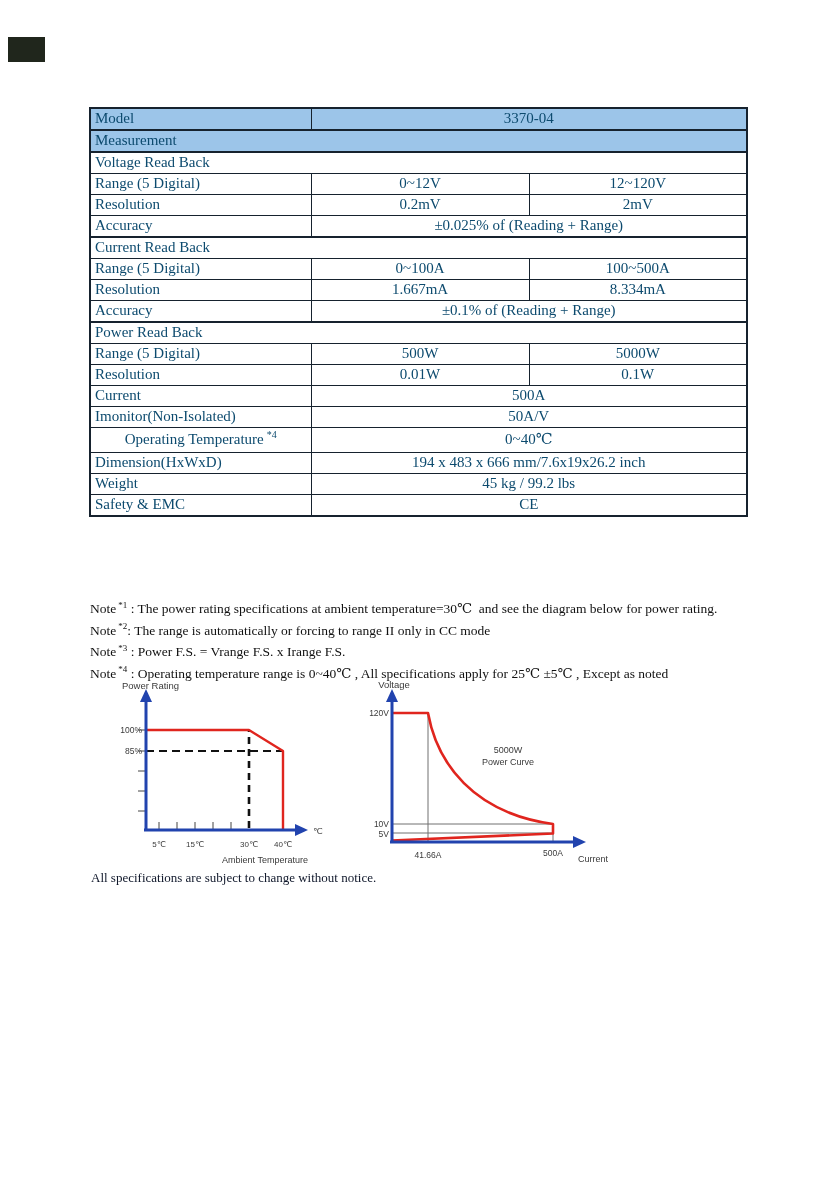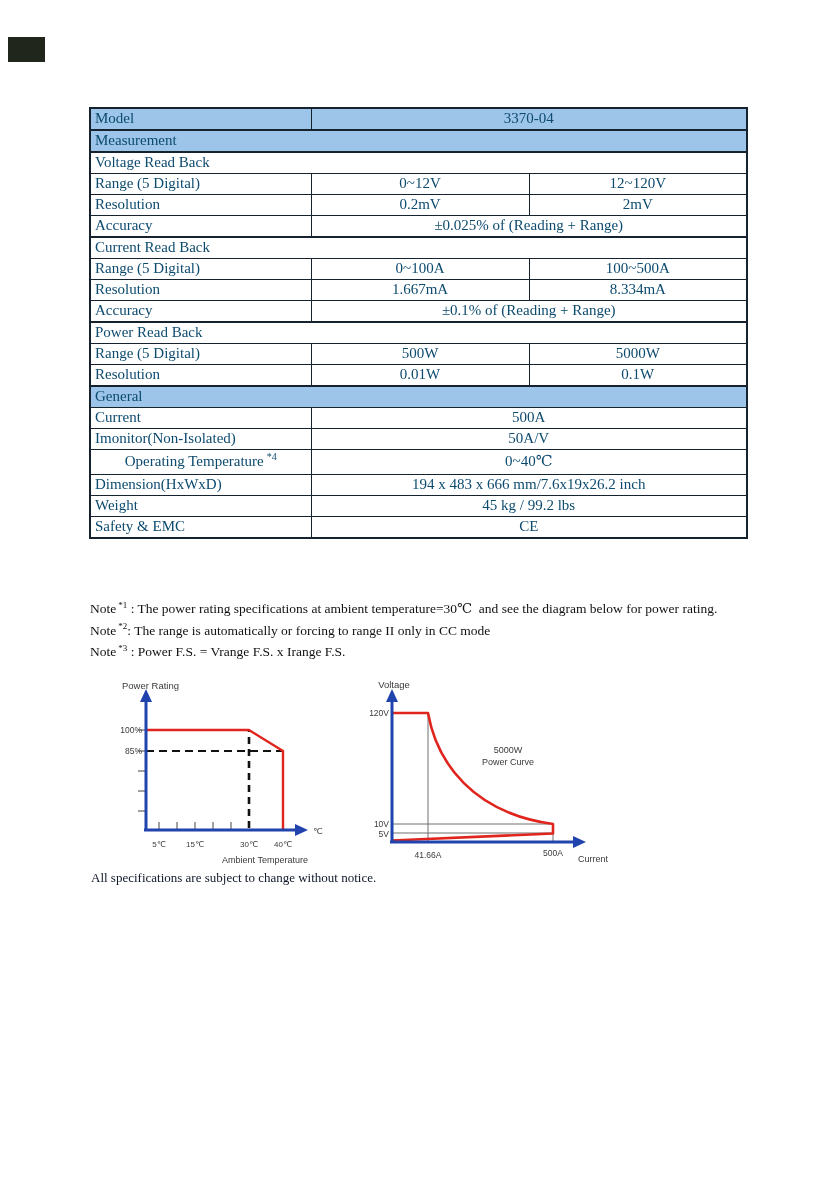--- a/index.html
+++ b/index.html
@@ -101,23 +101,20 @@
   <tr>
     <td>Range (5 Digital)</td>
     <td class="val">500W</td>
     <td class="val">5000W</td>
   </tr>
   <tr>
     <td>Resolution</td>
     <td class="val">0.01W</td>
     <td class="val">0.1W</td>
   </tr>
-  <tr class="blue sect">
-    <td colspan="3">General</td>
-  </tr>
   <tr>
     <td>Current</td>
     <td class="val" colspan="2">500A</td>
   </tr>
   <tr>
     <td>Imonitor(Non-Isolated)</td>
     <td class="val" colspan="2">50A/V</td>
   </tr>
   <tr class="tall">
     <td><span>Operating Temperature</span><sup class="tsup">*4</sup></td>
@@ -135,20 +132,21 @@
     <td>Safety &amp; EMC</td>
     <td class="val" colspan="2">CE</td>
   </tr>
 </tbody>
   </table>
 
 <div class="notes">
   <div class="note"><span>Note</span><sup>*1</sup><span> : The power rating specifications at ambient temperature=30℃  and see the diagram below for power rating.</span></div>
   <div class="note"><span>Note</span><sup>*2</sup><span>: The range is automatically or forcing to range II only in CC mode</span></div>
   <div class="note"><span>Note</span><sup>*3</sup><span> : Power F.S. = Vrange F.S. x Irange F.S.</span></div>
+  <div class="note"><span>Note</span><sup>*4</sup><span> : Operating temperature range is 0~40℃ , All specifications apply for 25℃ ±5℃ , Except as noted</span></div>
 </div>
 
 <svg id="chart-left" width="250" height="195" viewBox="0 0 250 195">
   <text class="chart-text" x="37" y="11" font-size="9.5">Power Rating</text>
 
   <g stroke="#444" stroke-width="1">
     <line x1="53" y1="52" x2="61" y2="52"></line>
     <line x1="53" y1="73" x2="61" y2="73"></line>
     <line x1="53" y1="93" x2="61" y2="93"></line>
     <line x1="53" y1="113" x2="61" y2="113"></line>

